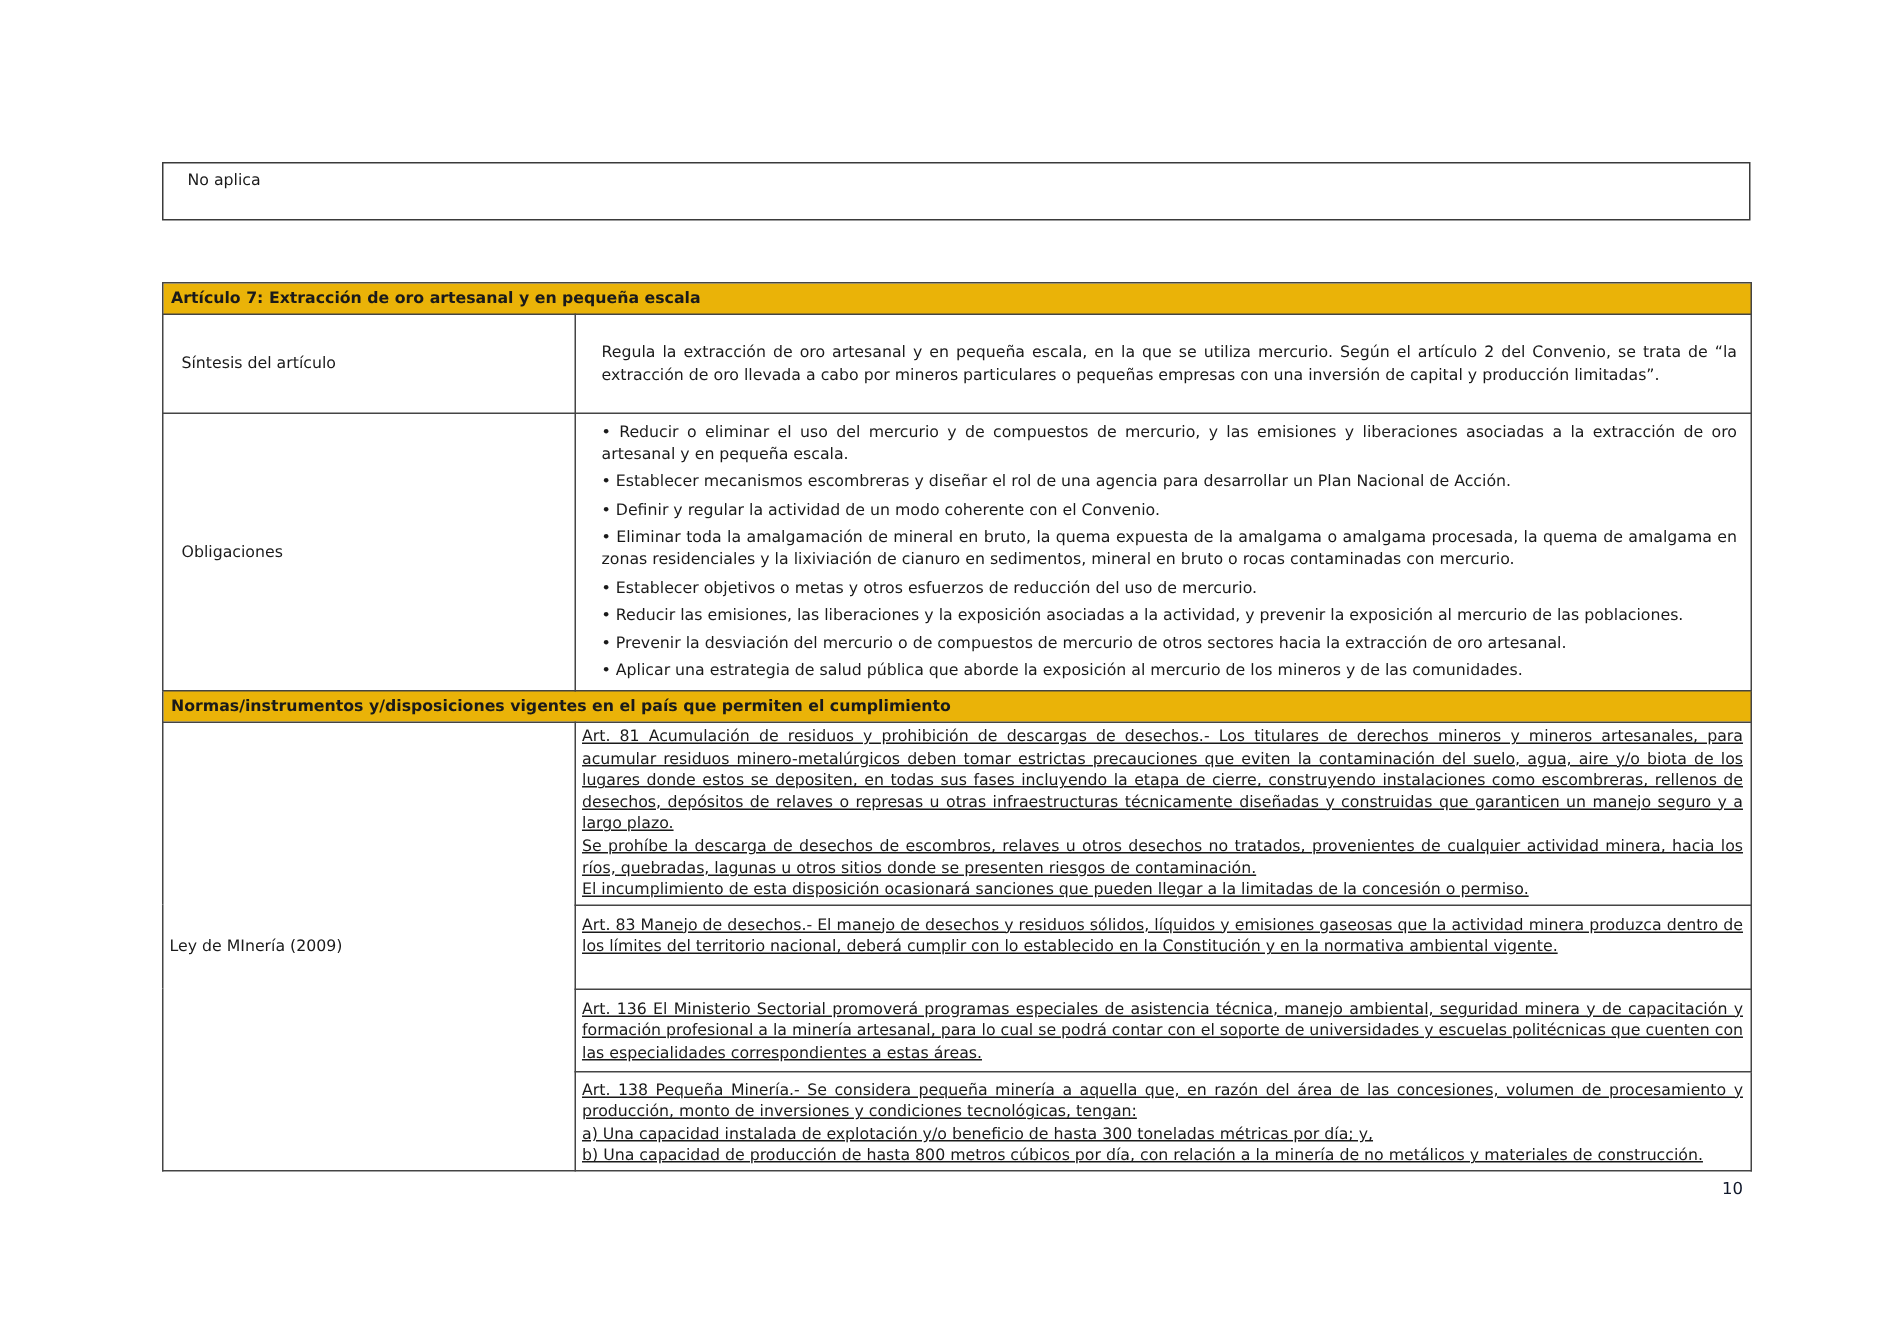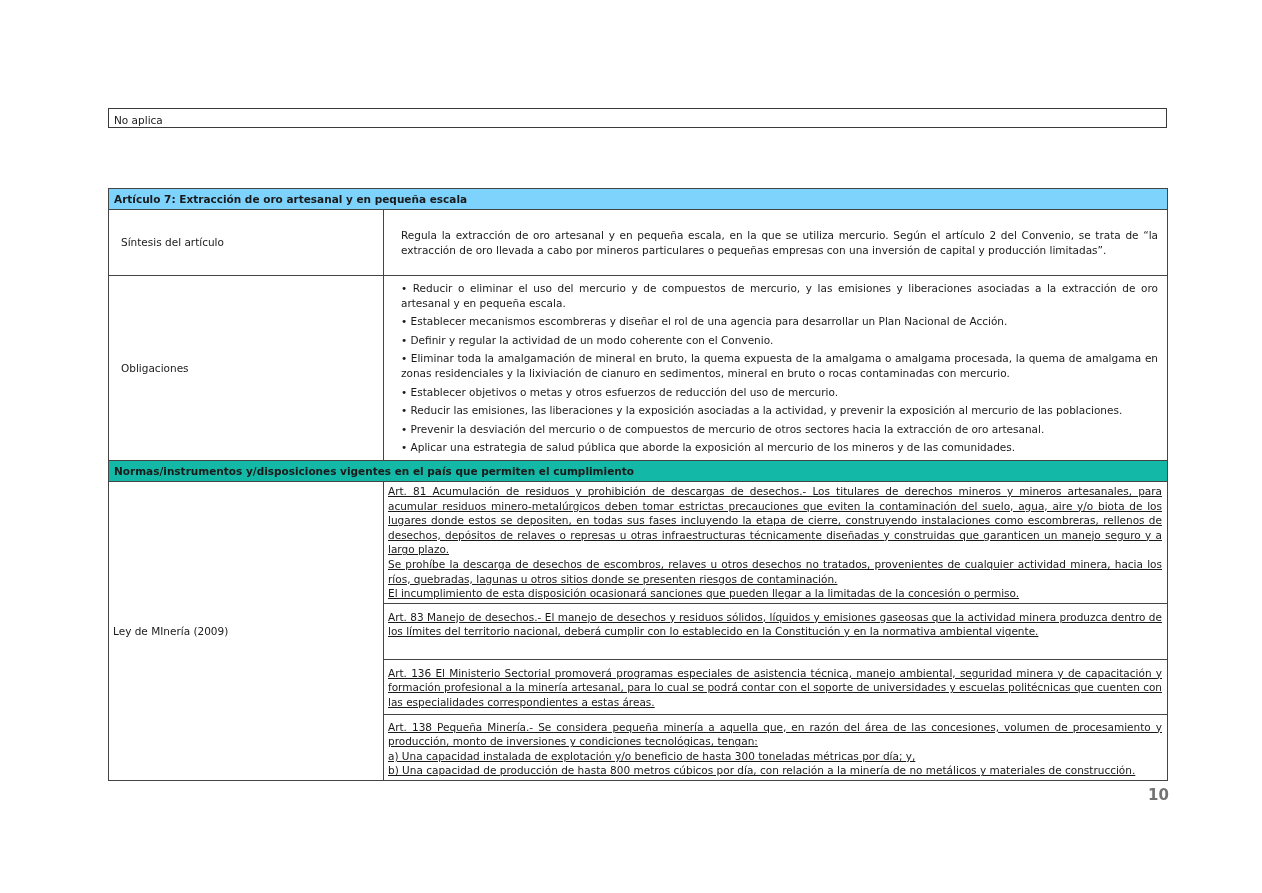--- a/index.html
+++ b/index.html
@@ -19,25 +19,25 @@
       position: absolute;
       left: 108px;
       top: 0;
       width: 1059px;
     }
     .na-box {
       position: absolute;
       left: 0;
       top: 108px;
       width: 1057px;
-      height: 20px;
+      height: 39px;
       border: 1px solid #3a3a3a;
       font-size: 10.5px;
       line-height: 22px;
-      padding-left: 5px;
+      padding-left: 16px;
       box-sizing: border-box;
       width: 1059px;
     }
     table.main {
       position: absolute;
       left: 0;
       top: 188px;
       width: 1059px;
       border-collapse: collapse;
       table-layout: fixed;
@@ -45,27 +45,27 @@
     table.main td {
       border: 1.3px solid #444;
       font-size: 10.5px;
       line-height: 14.6px;
       vertical-align: middle;
       padding: 0 5px;
     }
     col.c1 { width: 275px; }
     col.c2 { width: 784px; }
     .hdr-blue td {
-      background: #7dd3fc;
+      background: #eab308;
       font-weight: bold;
       height: 20px;
       padding-left: 13px;
     }
     .hdr-beige td {
-      background: #14b8a6;
+      background: #eab308;
       font-weight: bold;
       height: 20px;
       padding-left: 13px;
     }
     .label-cell {
       padding-left: 12px !important;
     }
     .label-cell.left {
       padding-left: 4px !important;
       margin-left: 20px;
@@ -80,23 +80,22 @@
     .law-cell {
       text-align: justify;
       padding: 2px 5px 2px 4px !important;
       text-decoration: underline;
     }
     .law-cell p { margin: 0; }
     .page-num {
       position: absolute;
       left: 1148px;
       top: 786px;
-      font-size: 15px;
-      color: #737373;
-      font-weight: bold;
+      font-size: 11px;
+      color: #0f172a;
     }
   </style>
 </head>
 <body>
 
 <div class="page">
 
   <div class="na-box">
     <span>No aplica</span>
   </div>

